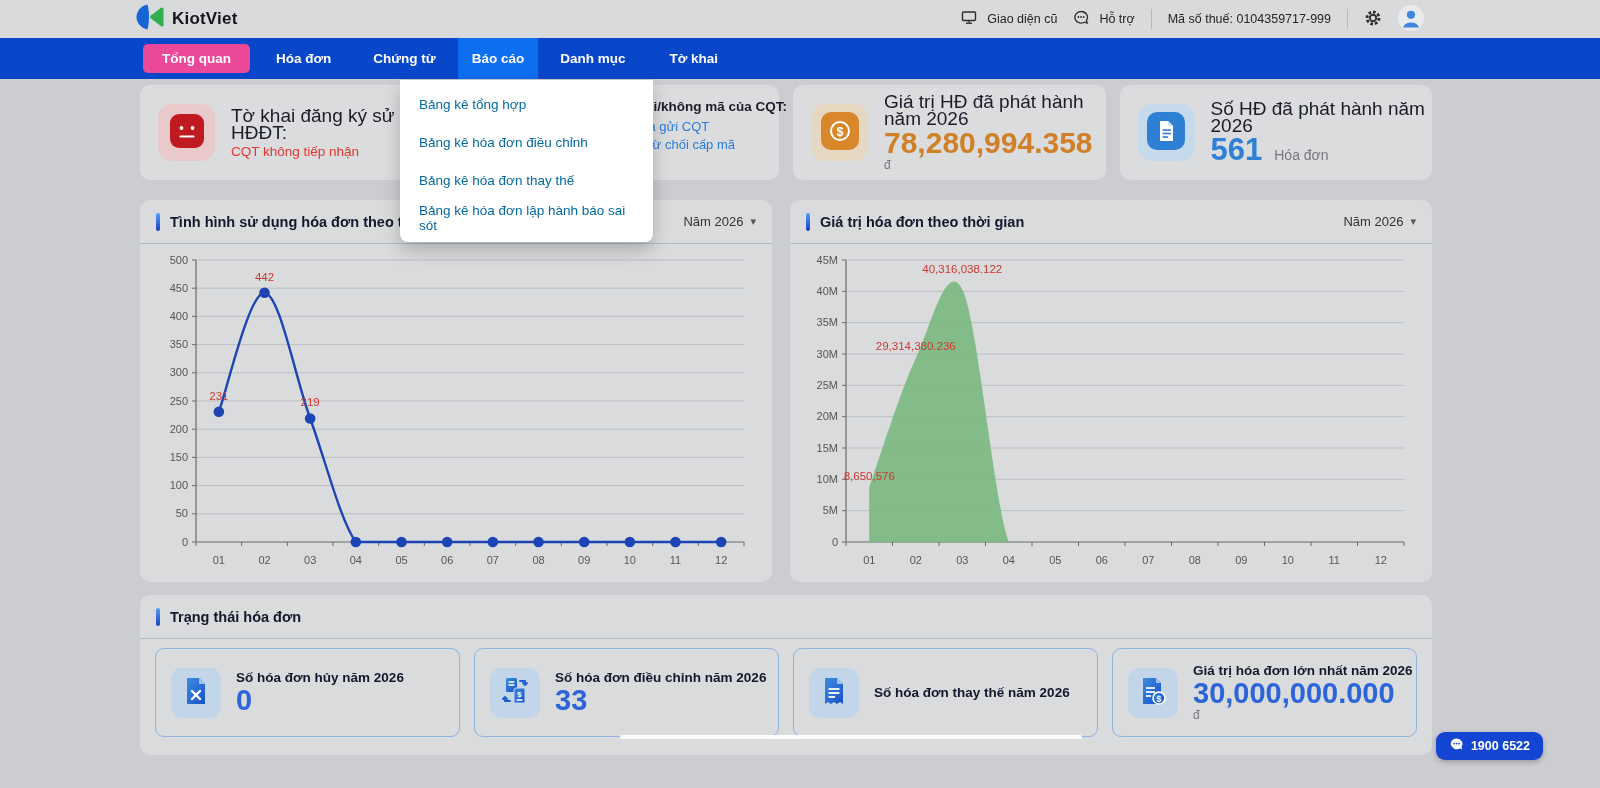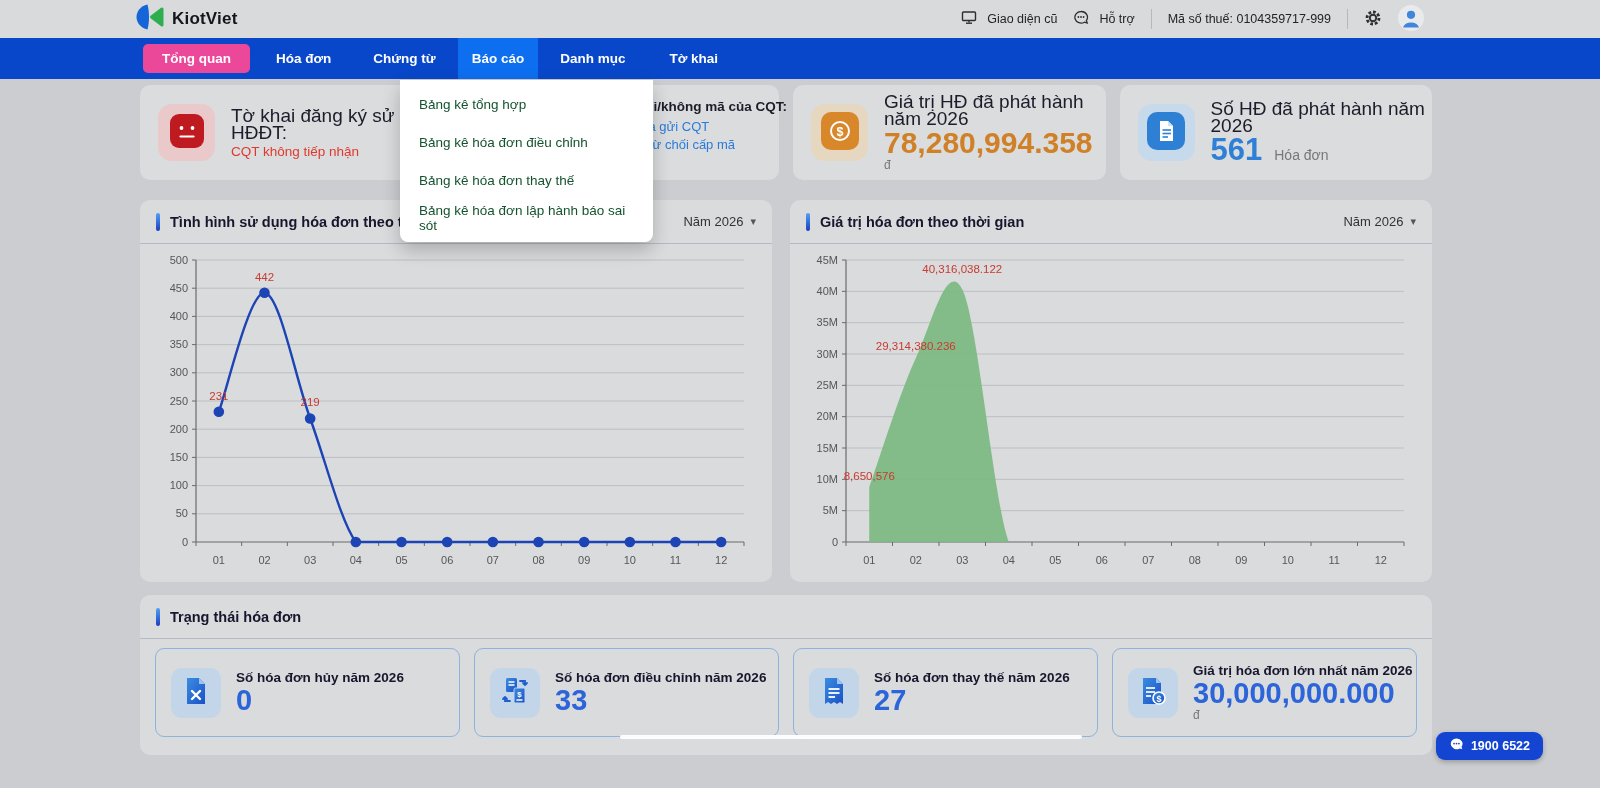--- a/index.html
+++ b/index.html
@@ -16,21 +16,21 @@
 
   
   .navbar{position:absolute;top:38px;left:0;width:1600px;height:41px;background:#0847c9;display:flex;align-items:center;padding-left:143px;box-sizing:border-box;}
   .tab{color:#fff;font-size:13.5px;font-weight:bold;height:41px;line-height:41px;padding:0 14px;cursor:pointer;}
   .tab.pill{background:#ec4899;border-radius:5px;height:29px;line-height:29px;margin-right:10px;padding:0 19px;}
   .tab.open{background:#0d6ef0;margin-left:8px;}
   .tab.m1{margin-left:2px;} .tab.m2{margin-left:14px;} .tab.m3{margin-left:8px;} .tab.m4{margin-left:16px;}
 
   
   .menu{position:absolute;left:400px;top:80px;width:253px;background:#fff;border-radius:0 0 8px 8px;box-shadow:0 8px 18px rgba(0,0,0,.22);padding:5px 0;z-index:60;}
-  .menu-item{height:38px;display:flex;align-items:center;padding:0 19px;font-size:13.5px;color:#14532d;cursor:pointer;}
+  .menu-item{height:38px;display:flex;align-items:center;padding:0 19px;font-size:13.5px;color:#0369a1;cursor:pointer;}
 
   
   .cards-row{position:absolute;left:140px;top:85px;width:1292px;height:95px;display:flex;gap:14px;}
   .scard{flex:1;background:#dadcde;border-radius:10px;position:relative;display:flex;align-items:center;padding-left:18px;box-sizing:border-box;gap:16px;}
   .tile{width:57px;height:57px;border-radius:14px;display:flex;align-items:center;justify-content:center;flex:0 0 auto;}
   .tile.red{background:#eac9cb;} .tile.orange{background:#e6d7c1;} .tile.blue{background:#c7daec;}
   .sc-title{font-size:19px;font-weight:normal;color:#1c1c2a;line-height:17px;}
   .sc-status{font-size:13.5px;color:#e2382c;margin-top:3px;}
   .big-orange{font-size:30px;font-weight:bold;color:#d08027;line-height:30px;margin-top:1px;}
   .big-blue{font-size:31px;font-weight:bold;color:#2e7fd6;line-height:31px;display:inline-block;}
@@ -426,21 +426,20 @@
                 <path d="M7 3 h12 l6 6 v20 l-3 -2 -3 2 -3 -2 -3 2 -3 -2 -3 2 z" fill="url(#bgrad)"></path>
                 <path d="M19 3 l6 6 h-6 z" fill="#9cc4ee"></path>
                 <line x1="10.5" y1="14" x2="21.5" y2="14" stroke="#fff" stroke-width="1.8"></line>
                 <line x1="10.5" y1="18" x2="21.5" y2="18" stroke="#fff" stroke-width="1.8"></line>
                 <line x1="10.5" y1="22" x2="17" y2="22" stroke="#fff" stroke-width="1.8"></line>
               </svg>
           </span>
         </div>
         <div>
           <div class="st-title">Số hóa đơn thay thế năm 2026</div>
-          <div class="st-value">27</div>
         </div>
       </div>
 
       <div class="stcard">
         <div class="sttile">
           <span>
             <svg width="32" height="32" viewBox="0 0 32 32">
                 <path d="M6 3 h13 l5 5 v21 h-18 z" fill="url(#bgrad)"></path>
                 <path d="M19 3 l5 5 h-5 z" fill="#9cc4ee"></path>
                 <line x1="9" y1="13" x2="18" y2="13" stroke="#fff" stroke-width="1.7"></line>

